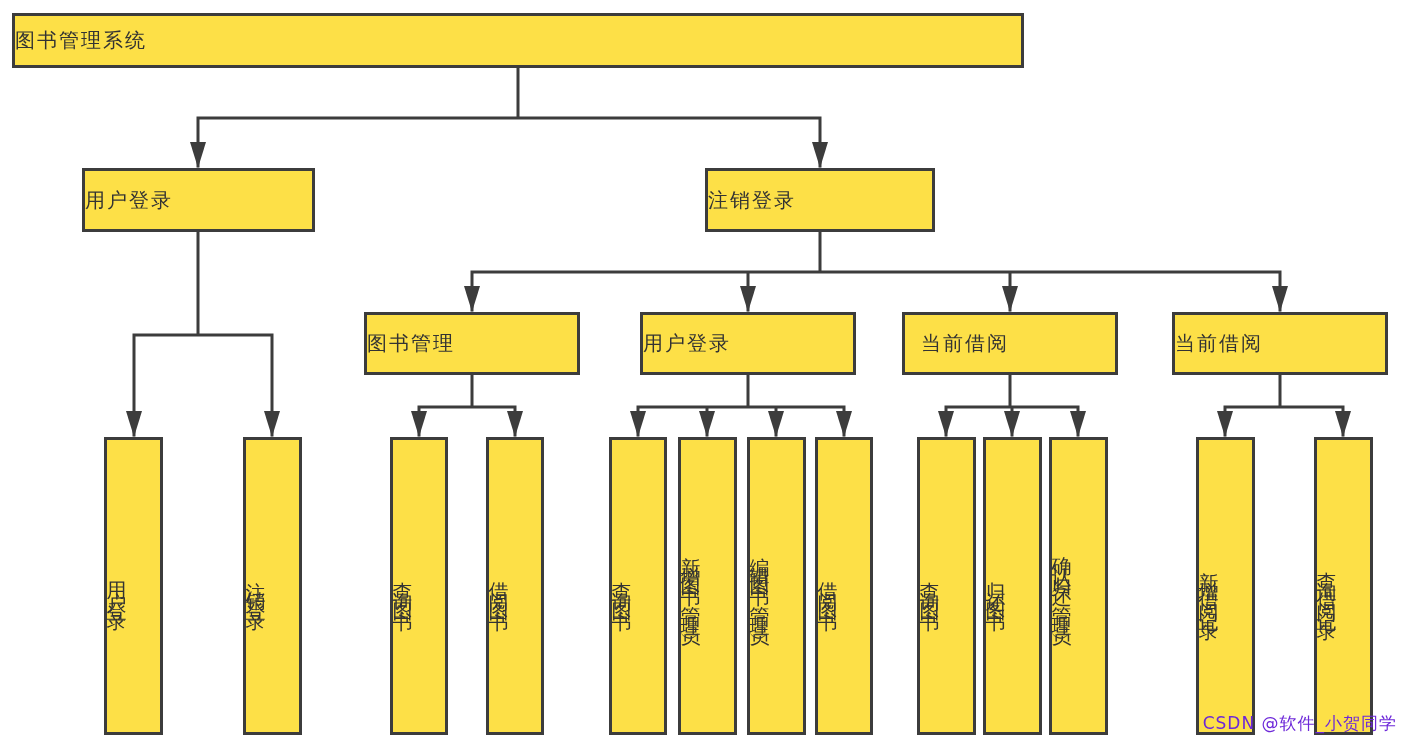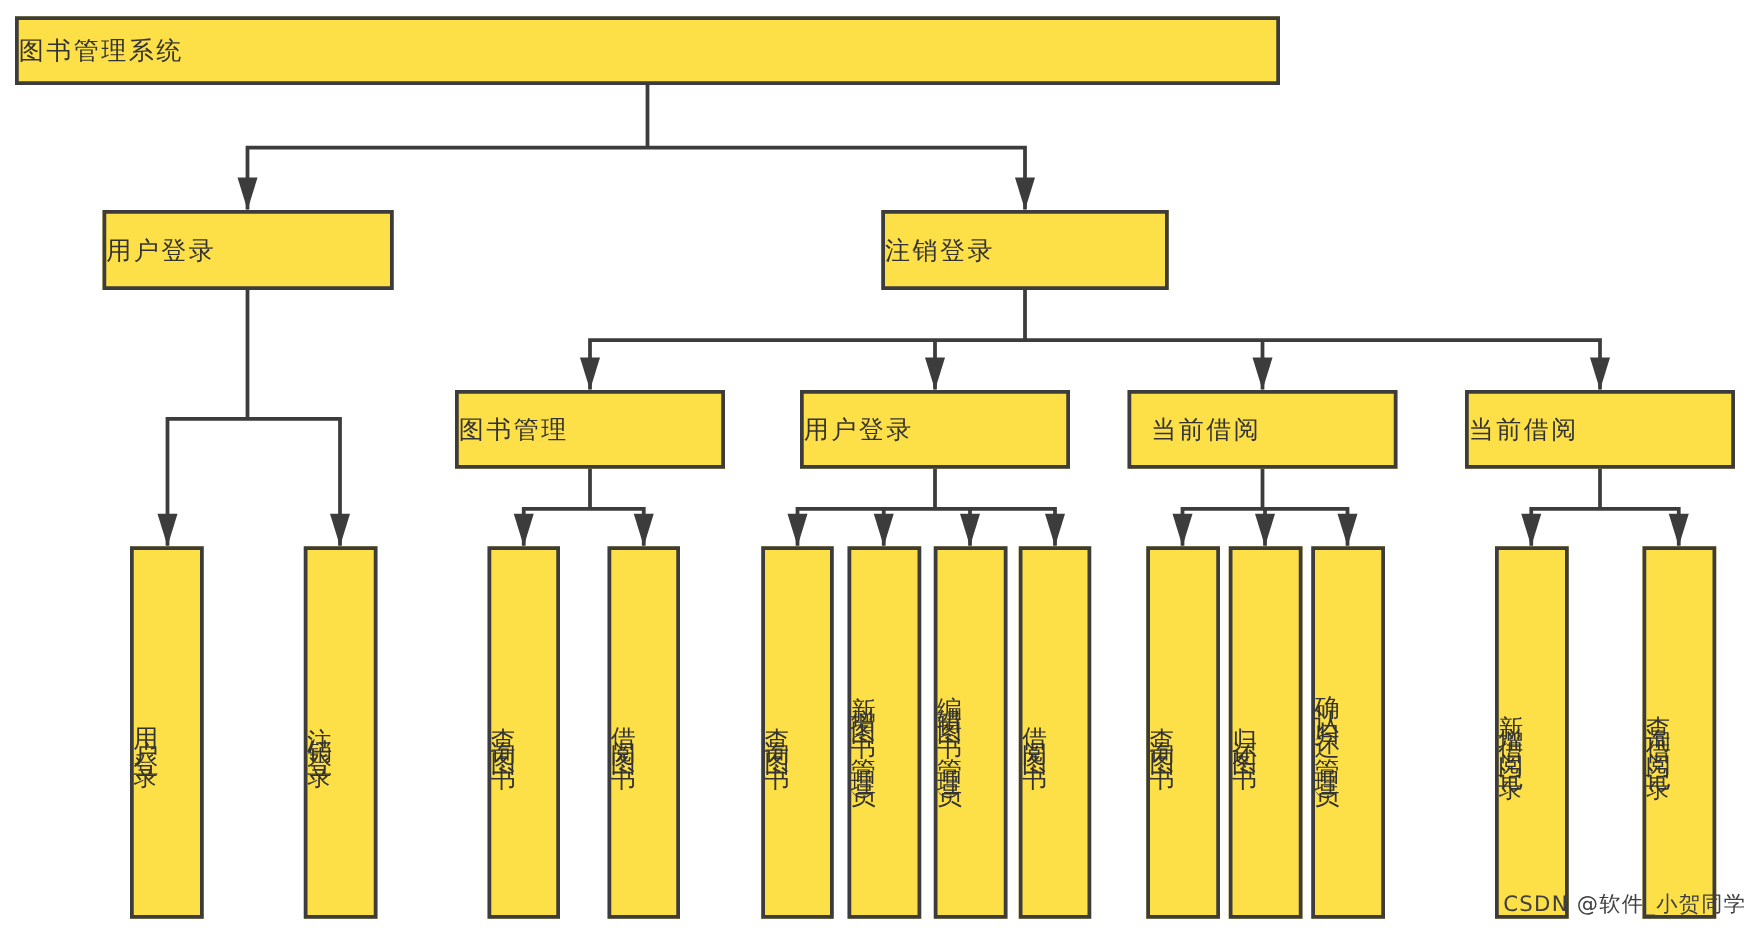--- a/index.html
+++ b/index.html
@@ -16,21 +16,21 @@
   }
   .h-box span{
     font-size:20px;letter-spacing:2px;white-space:nowrap;color:#333333;
   }
   .v-box span{
     writing-mode:vertical-rl;text-orientation:mixed;
     font-size:20px;line-height:1.0;letter-spacing:10px;color:#333333;white-space:nowrap;
   }
   .watermark{
     position:absolute;right:8px;bottom:12px;
-    font-size:17px;color:#404040;letter-spacing:1px;white-space:nowrap;
+    font-size:17px;color:#6d28d9;letter-spacing:1px;white-space:nowrap;
   }
 </style>
 </head>
 <body>
 
 <div class="canvas">
 
   <svg class="wires" width="1405" height="747" viewBox="0 0 1405 747" xmlns="http://www.w3.org/2000/svg">
     <path class="wire" d="
       M518 68 V118 M198 118 H820 M198 118 V166 M820 118 V166

